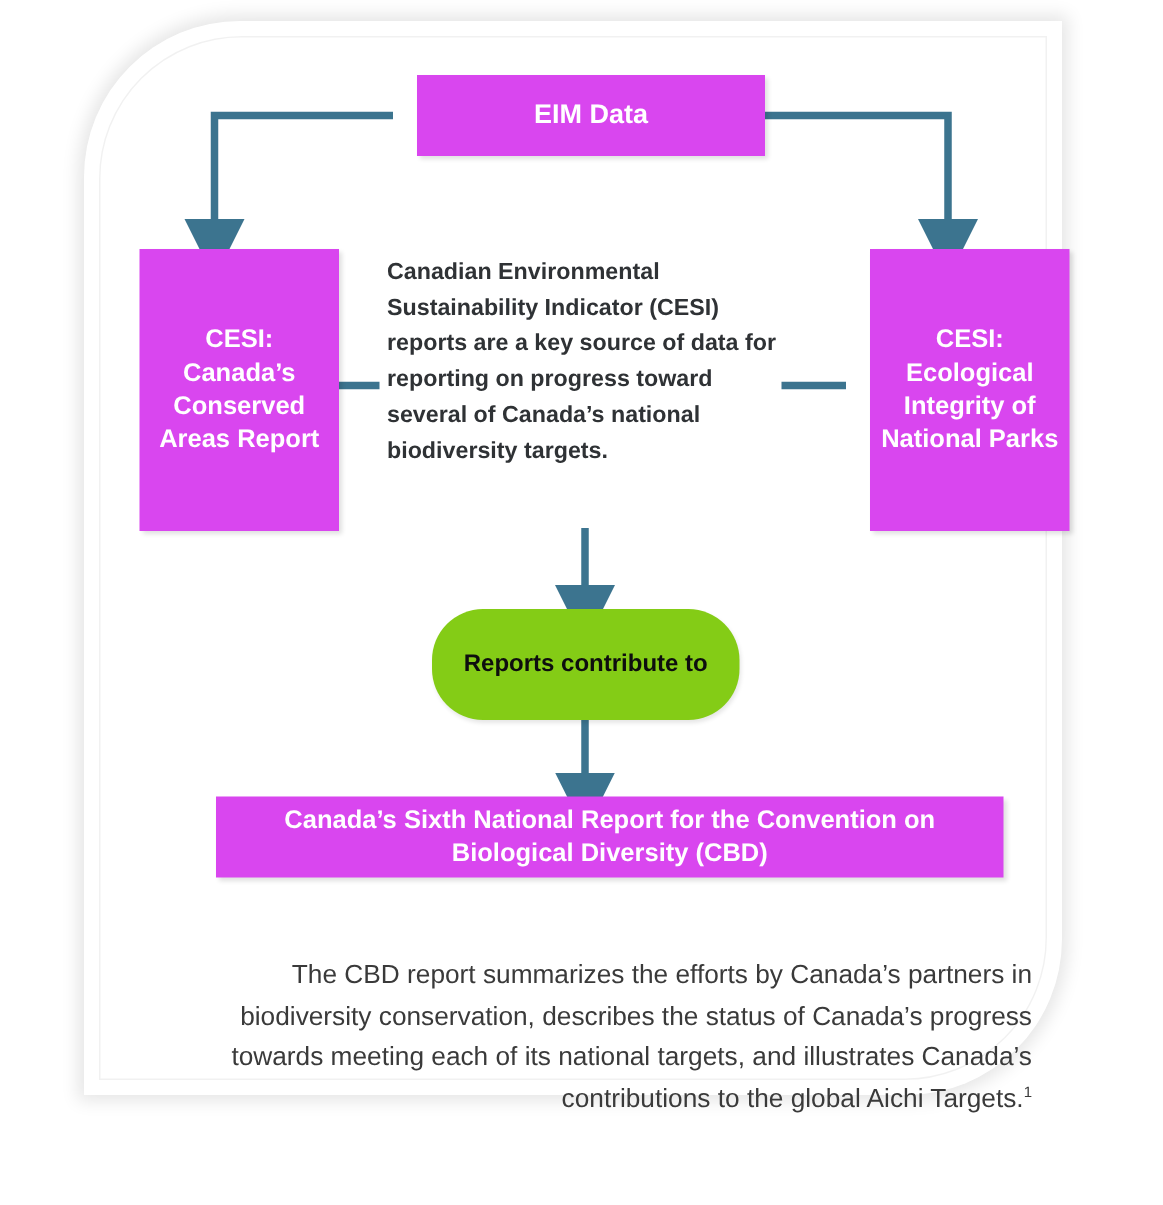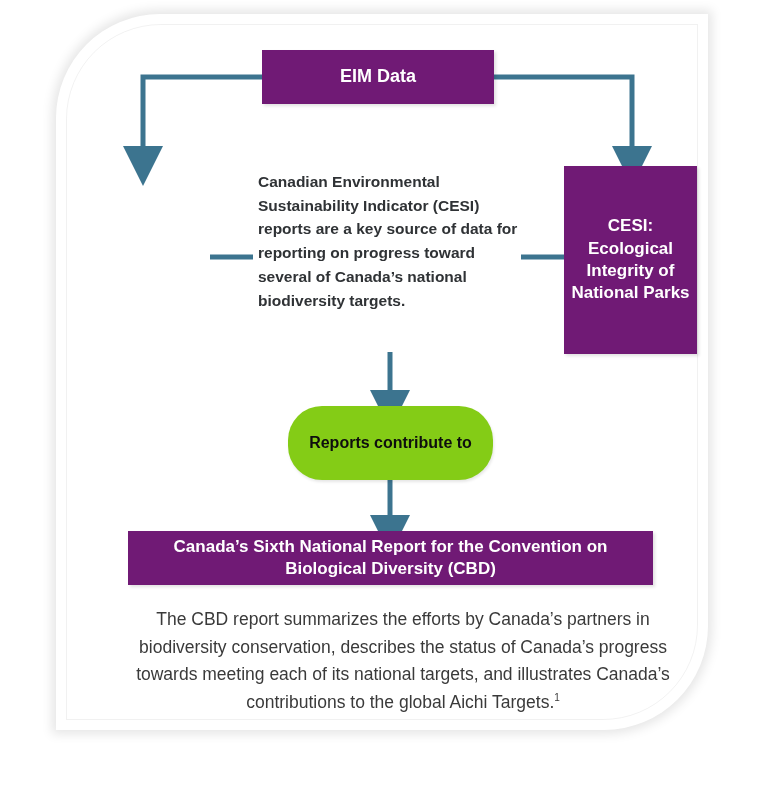--- a/index.html
+++ b/index.html
@@ -51,25 +51,26 @@
     position: absolute;
     box-sizing: border-box;
     display: flex;
     align-items: center;
     justify-content: center;
     text-align: center;
   }
 
   
   .box-teal {
-    background: #701a75;
+    background: #d946ef;
     color: #ffffff;
     font-weight: bold;
     box-shadow: 2px 2px 3px rgba(0,0,0,0.12);
     line-height: 1.32;
+    margin-left: 16px;
   }
 
   #node-eim {
     left: 262px; top: 50px;
     width: 232px; height: 54px;
     font-size: 18px;
   }
   #node-conserved {
     left: 77px; top: 166px;
     width: 133px; height: 188px;
@@ -118,27 +119,27 @@
     position: absolute;
     left: 0; top: 0;
     width: 775px; height: 803px;
     pointer-events: none;
   }
 
   
   #caption {
     position: absolute;
     left: 118px;
-    top: 606px;
+    top: 636px;
     width: 570px;
     font-family: "Liberation Sans", sans-serif;
     font-size: 17.5px;
     line-height: 1.58;
     color: #3A3A3A;
-    text-align: center;
+    text-align: right;
   }
   #caption sup {
     font-size: 10px;
     vertical-align: super;
   }
 </style>
 </head>
 <body>
 
 <div id="slide-frame">
@@ -176,20 +177,23 @@
 
     <g>
       <path d="M 390,468 L 390,521" stroke="#3C748F" stroke-width="5" fill="none" marker-end="url(#arrowhead)"></path>
     </g>
   </svg>
 
   <div class="node box-teal" id="node-eim">
     <span>EIM Data</span>
   </div>
 
+  <div class="node box-teal" id="node-conserved">
+    <span>CESI: Canada’s Conserved Areas Report</span>
+  </div>
 
   <div class="node box-teal" id="node-parks">
     <span>CESI: Ecological Integrity of National Parks</span>
   </div>
 
   <div class="node" id="node-cesi-desc">
     <span>Canadian Environmental Sustainability Indicator (CESI) reports are a key source of data for reporting on progress toward several of Canada’s national biodiversity targets.</span>
   </div>
 
   <div class="node" id="node-pill">

